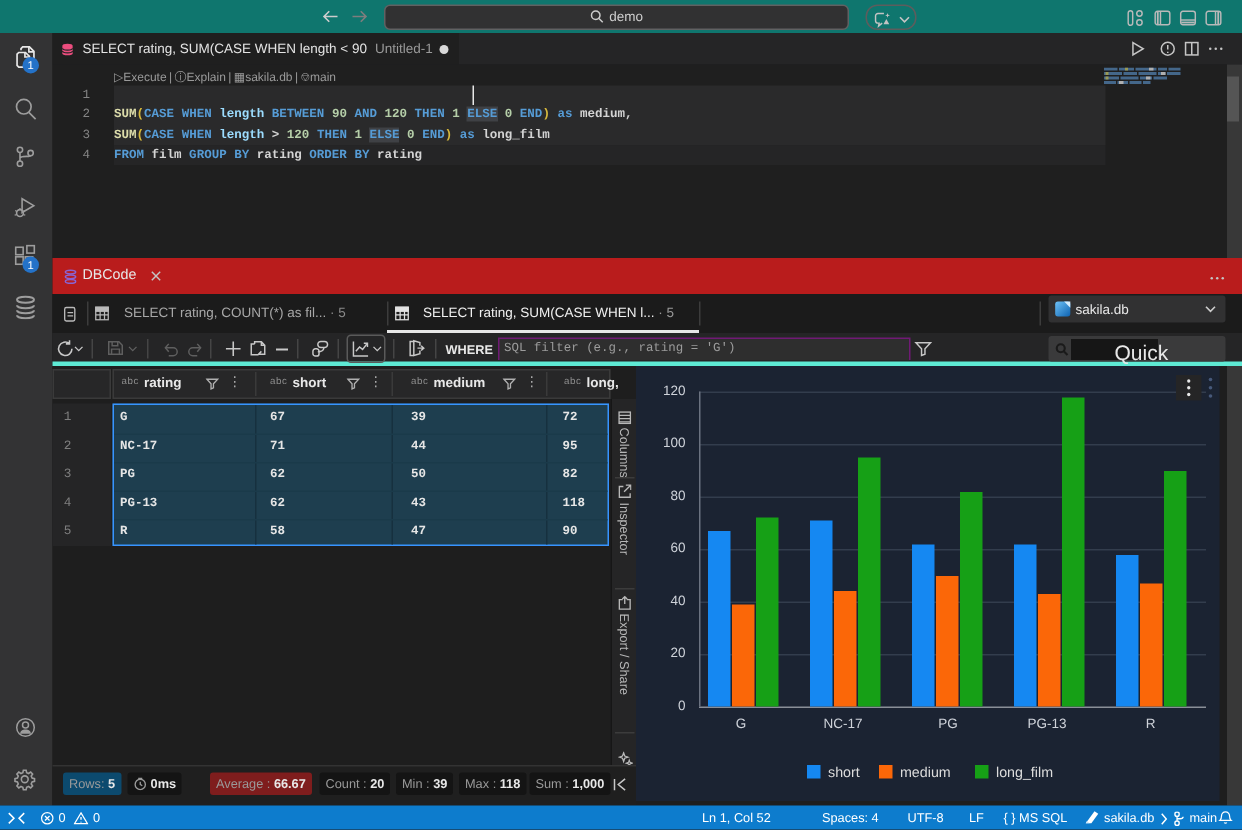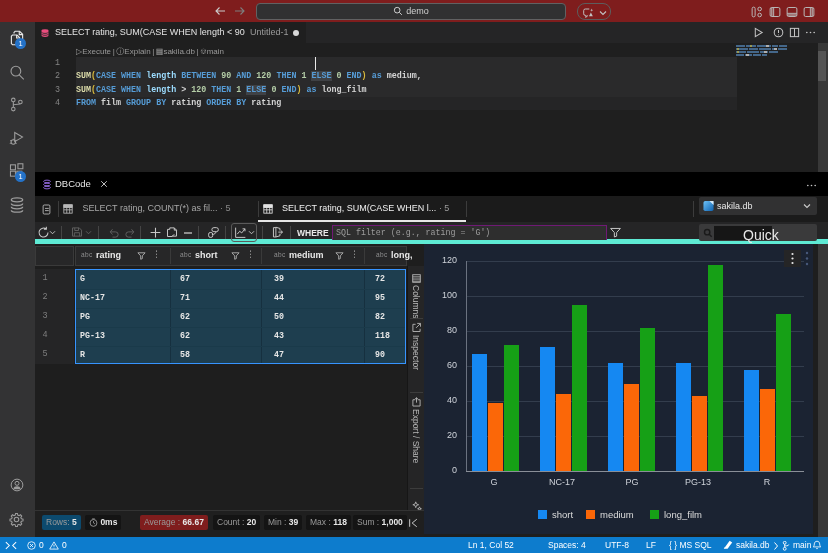--- a/index.html
+++ b/index.html
@@ -7,21 +7,21 @@
     font-family:"Liberation Sans", sans-serif; }
   #app { position:absolute; top:0; left:0; width:828px; height:553px; }
   .abs { position:absolute; }
   .mono { font-family:"Liberation Mono", monospace; }
   svg { display:block; }
 </style>
 </head>
 <body>
 <div id="app">
 
-  <div class="abs" id="titlebar" style="left:0;top:0;width:828px;height:22px;background:#7f1d1d;">
+  <div class="abs" id="titlebar" style="left:0;top:0;width:828px;height:22px;background:#0f766e;">
 
     <svg class="abs" style="left:214px;top:5px" width="12" height="12" viewBox="0 0 12 12" fill="none" stroke="#cccccc" stroke-width="1.1">
         <path d="M11 6 H2 M5.5 2.5 L2 6 L5.5 9.5"></path>
       </svg>
     <svg class="abs" style="left:234px;top:5px" width="12" height="12" viewBox="0 0 12 12" fill="none" stroke="#7e7e7e" stroke-width="1.1">
         <path d="M1 6 H10 M6.5 2.5 L10 6 L6.5 9.5"></path>
       </svg>
 
     <div class="abs" style="left:256px;top:3px;width:310px;height:17px;background:#313132;border:1px solid #616162;border-radius:4px;color:#cfcfcf;font-size:9px;line-height:15px;text-align:center;">
       <span style="position:relative;">
@@ -206,21 +206,21 @@
           <rect x="10" y="9" width="3" height="2"></rect>
         </g>
     </svg>
 
     <div class="abs" style="left:783px;top:0;width:10px;height:129px;background:#383838;"></div>
     <div class="abs" style="left:783px;top:8px;width:8px;height:30px;background:#555555;"></div>
   </div>
 
   <div class="abs" id="panel" style="left:35px;top:172px;width:793px;height:365px;background:#1e1e1e;">
 
-    <div class="abs" style="left:0;top:0;width:793px;height:24px;background:#000000;">
+    <div class="abs" style="left:0;top:0;width:793px;height:24px;background:#b91c1c;">
       <svg class="abs" style="left:7px;top:7px" width="10" height="11" viewBox="0 0 16 17" fill="none" stroke="#8a63d2" stroke-width="1.6">
           <ellipse cx="8" cy="3.5" rx="5.5" ry="2"></ellipse>
           <ellipse cx="8" cy="8.5" rx="5.5" ry="2"></ellipse>
           <ellipse cx="8" cy="13.5" rx="5.5" ry="2"></ellipse>
         </svg>
       <span class="abs" style="left:20px;top:6px;font-size:9.5px;color:#e7e7e7;">DBCode</span>
       <svg class="abs" style="left:65px;top:8px" width="8" height="8" viewBox="0 0 10 10" fill="none" stroke="#c5c5c5" stroke-width="1.2">
           <path d="M1.5 1.5 L8.5 8.5 M8.5 1.5 L1.5 8.5"></path>
         </svg>
       <svg class="abs" style="left:771px;top:8px" width="11" height="11" viewBox="0 0 12 12" fill="#c5c5c5">
@@ -266,21 +266,21 @@
             <rect x="0.5" y="1" width="11" height="11" rx="2" fill="url(#sq)"></rect>
             <path d="M7 1 L11.5 1 L11.5 5.5 Z" fill="#d6ecfb"></path>
           </svg>
         <span class="abs" style="left:18px;top:3.5px;font-size:9px;color:#e8e8e8;">sakila.db</span>
         <svg class="abs" style="left:104px;top:6px" width="8" height="6" viewBox="0 0 8 6" fill="none" stroke="#cccccc" stroke-width="1.1">
             <path d="M1 1.5 L4 4.5 L7 1.5"></path>
           </svg>
       </div>
     </div>
 
-    <div class="abs" style="left:0;top:50px;width:793px;height:22px;background:#252526;border-bottom:5px solid #5eead4;">
+    <div class="abs" style="left:0;top:50px;width:793px;height:22px;background:#252526;border-bottom:3px solid #5eead4;">
       <svg class="abs" style="left:2px;top:4px" width="13" height="13" viewBox="0 0 16 16" fill="none" stroke="#c8c8c8" stroke-width="1.3">
           <path d="M13.5 8 a5.5 5.5 0 1 1 -2 -4.2 M11.5 1 v3 h-3"></path>
         </svg>
       <svg class="abs" style="left:14px;top:8px" width="7" height="5" viewBox="0 0 8 6" fill="none" stroke="#c8c8c8" stroke-width="1.1">
           <path d="M1 1.5 L4 4.5 L7 1.5"></path>
         </svg>
       <div class="abs" style="left:26px;top:4px;width:1px;height:13px;background:#454545;"></div>
       <svg class="abs" style="left:36px;top:4px" width="12" height="12" viewBox="0 0 16 16" fill="none" stroke="#5f5f5f" stroke-width="1.3">
           <path d="M2 2.5 H11 L14 5.5 V13.5 H2 Z"></path>
           <path d="M5 2.5 v3.5 h5 v-3.5 M4.5 13.5 v-4.5 h7 v4.5"></path>

